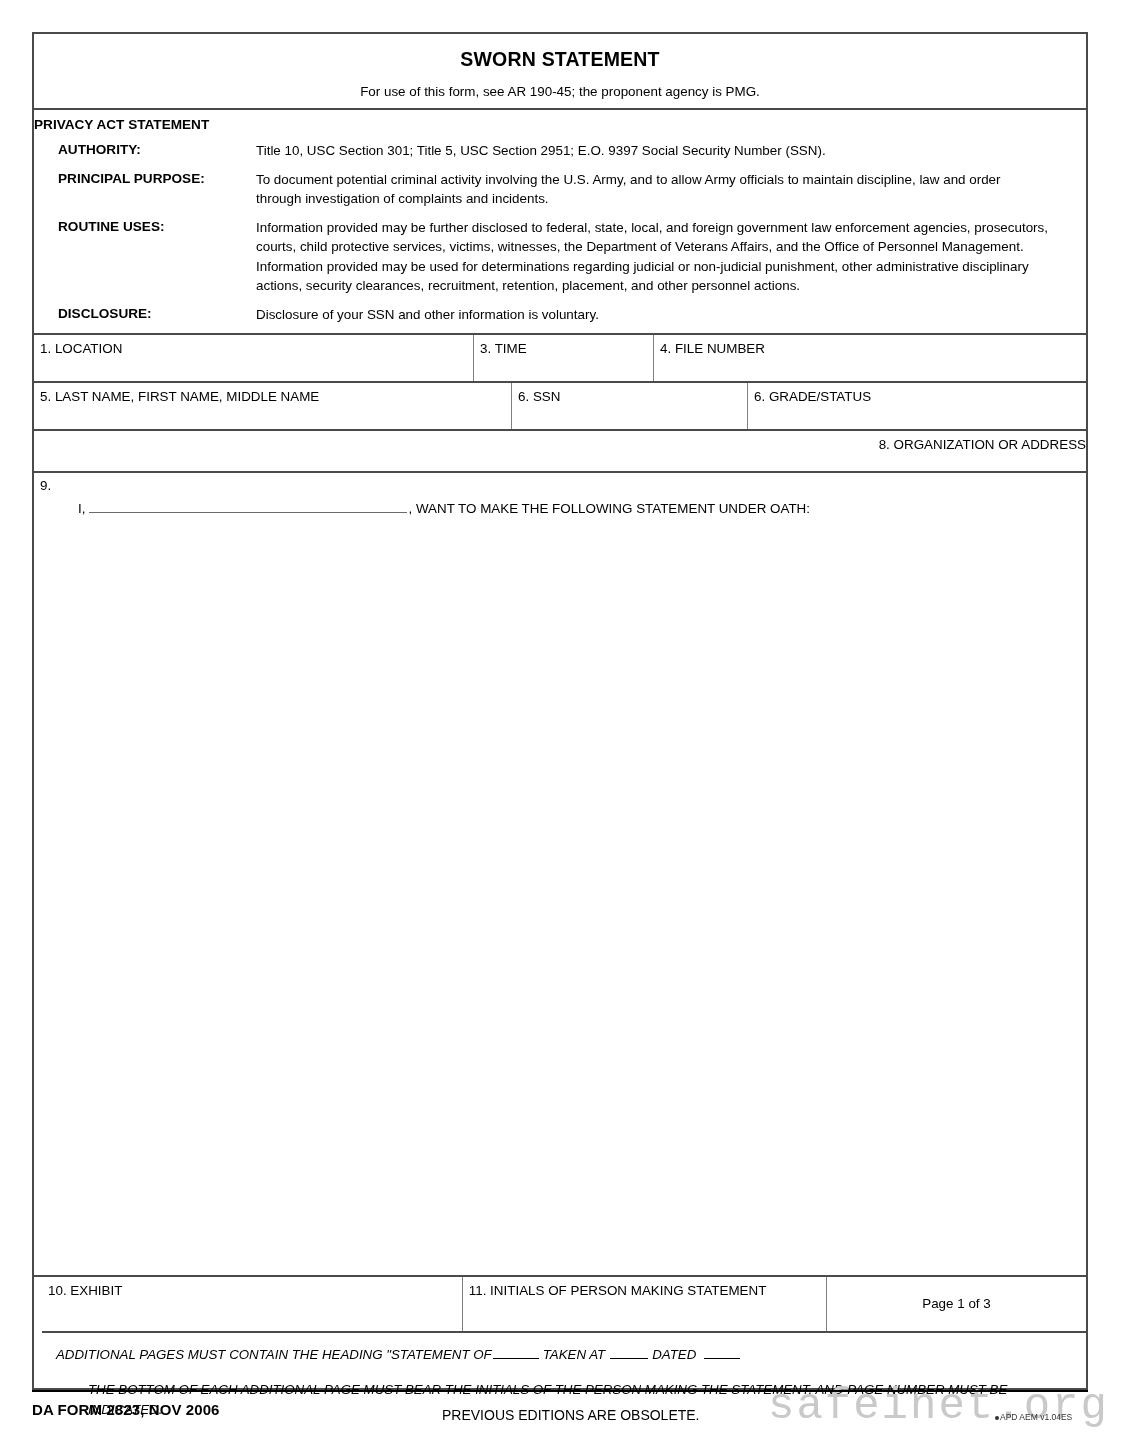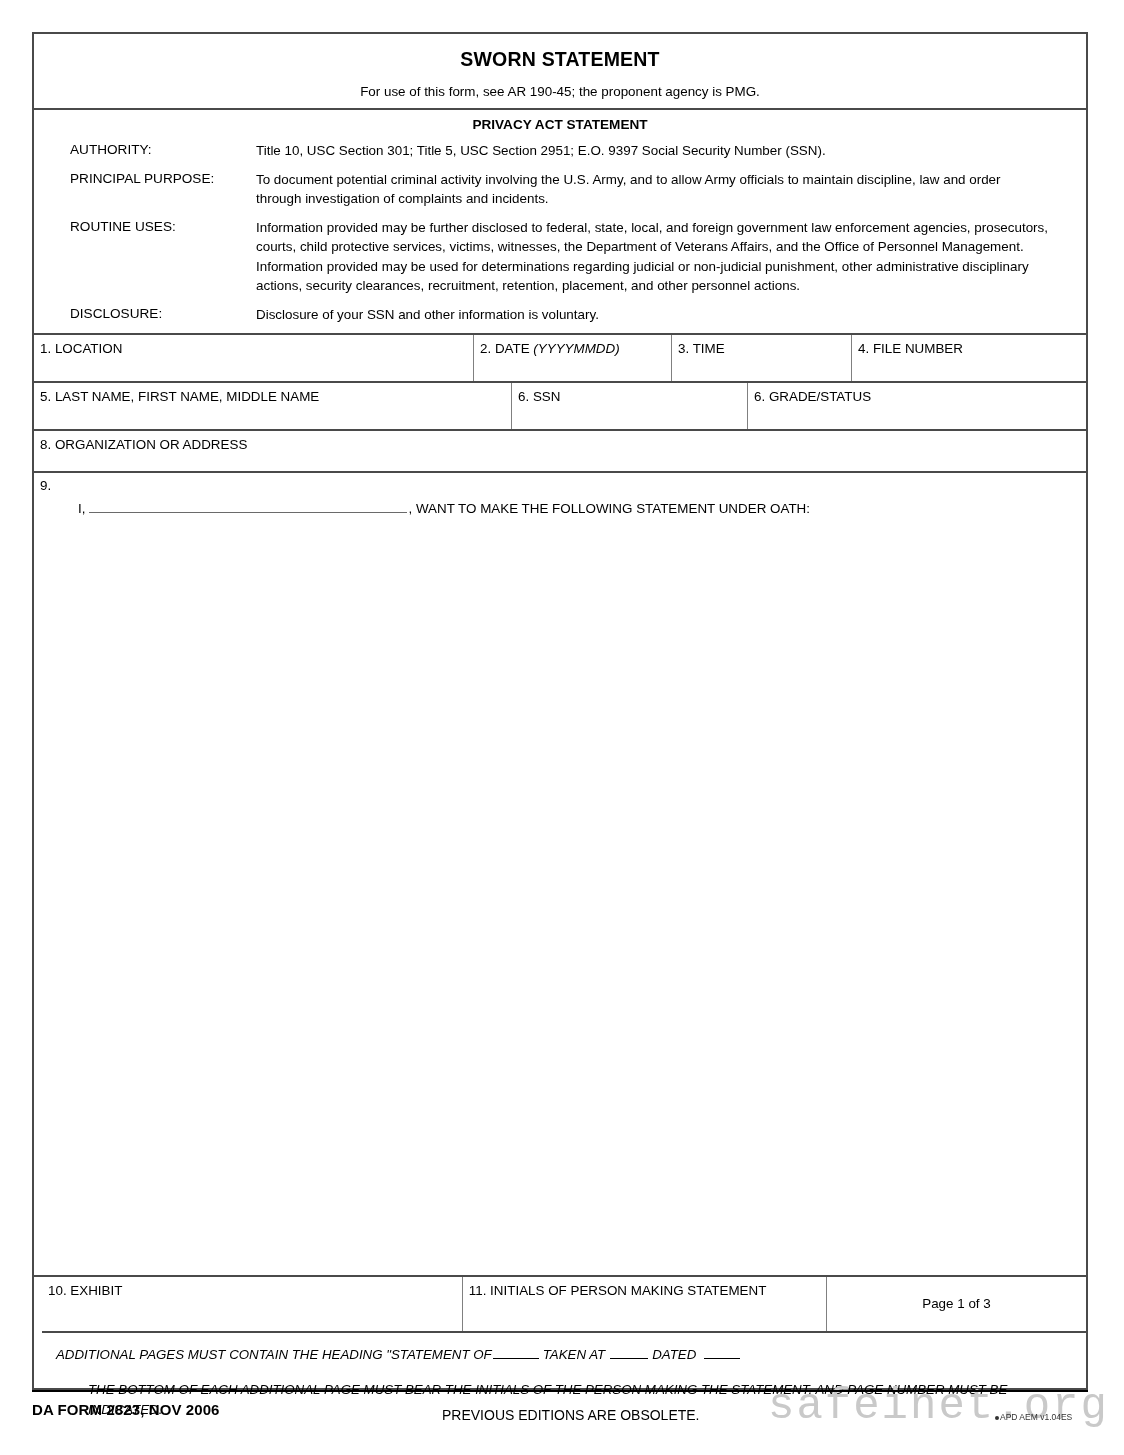--- a/index.html
+++ b/index.html
@@ -50,37 +50,37 @@
     font-size: 13.4px;
     font-weight: normal;
   }
 
   
   .privacy-block {
     border-bottom: 2px solid #4a4a4a;
     padding: 7px 0 6px 0;
   }
   .privacy-heading {
-    text-align: center;
+    text-align: left;
     font-size: 13.6px;
     font-weight: bold;
     margin-bottom: 9px;
   }
   .privacy-row {
     display: flex;
     align-items: flex-start;
     margin-bottom: 9px;
   }
   .privacy-row:last-child { margin-bottom: 2px; }
   .privacy-label {
     flex: 0 0 222px;
-    padding-left: 36px;
+    padding-left: 24px;
     box-sizing: border-box;
     font-size: 13.6px;
-    font-weight: normal;
+    font-weight: bold;
     line-height: 1.35;
   }
   .privacy-text {
     flex: 1 1 auto;
     padding-right: 38px;
     font-size: 13.4px;
     line-height: 1.46;
   }
 
   
@@ -99,21 +99,21 @@
     font-size: 13.4px;
     line-height: 1.3;
     white-space: nowrap;
   }
   .field-label .hint {
     font-style: italic;
   }
 
   .row-1 { height: 46px; }
   .row-2 { height: 46px; }
-  .row-3 { height: 40px; }
+  .row-3 { height: 40px; text-align: right; }
 
   .c-location   { width: 440px; }
   .c-date       { width: 198px; }
   .c-time       { width: 180px; }
   .c-filenumber { width: 234px; border-right: none; }
 
   .c-name       { width: 478px; }
   .c-ssn        { width: 236px; }
   .c-grade      { width: 338px; border-right: none; }
 
@@ -283,23 +283,20 @@
       <div class="privacy-row">
         <div class="privacy-label">DISCLOSURE:</div>
         <div class="privacy-text">Disclosure of your SSN and other information is voluntary.</div>
       </div>
     </div>
 
     <div class="field-row row-1">
       <div class="field-cell c-location">
         <div class="field-label">1.  LOCATION</div>
       </div>
-      <div class="field-cell c-date">
-        <div class="field-label"><span>2.  DATE </span><span class="hint">(YYYYMMDD)</span></div>
-      </div>
       <div class="field-cell c-time">
         <div class="field-label">3.  TIME</div>
       </div>
       <div class="field-cell c-filenumber">
         <div class="field-label">4.  FILE NUMBER</div>
       </div>
     </div>
 
     <div class="field-row row-2">
       <div class="field-cell c-name">

